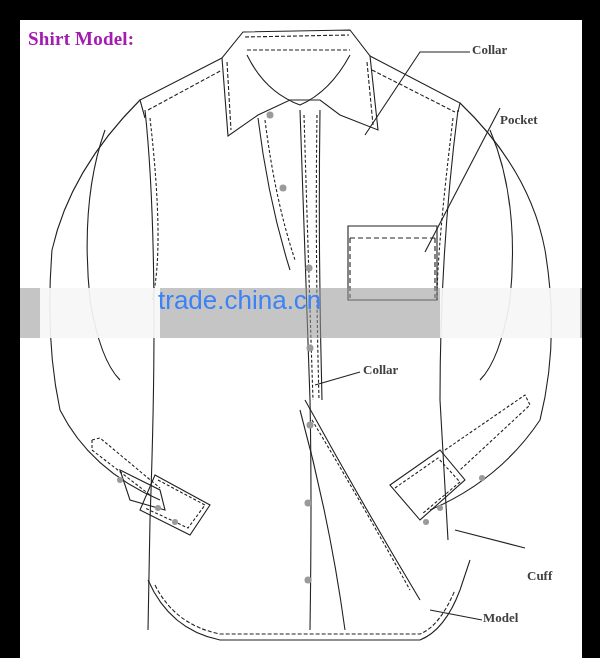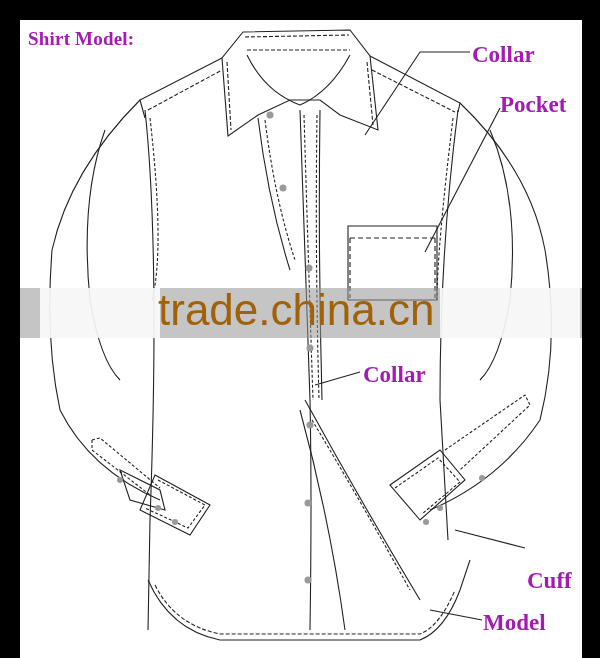--- a/index.html
+++ b/index.html
@@ -1,23 +1,23 @@
 <!DOCTYPE html>
 <html><head>
 <meta charset="utf-8">
 <style>
   html, body { margin: 0; padding: 0; background: #000; }
   body { width: 600px; height: 658px; overflow: hidden; position: relative; font-family: "Liberation Serif", "DejaVu Serif", serif; }
   .frame { position: absolute; left: 20px; top: 20px; width: 562px; height: 638px; background: #fff; overflow: hidden; }
   .title { position: absolute; left: 8px; top: 8px; font-size: 19px; color: #a21caf; font-weight: 700; letter-spacing: 0.2px; }
-  .label { position: absolute; font-size: 23px; color: #a21caf; font-weight: 700; }
+  .label { position: absolute; font-size: 13px; color: #404040; font-weight: 700; }
   svg.drawing { position: absolute; left: 0; top: 0; }
   .wm-band { position: absolute; left: -20px; top: 268px; width: 600px; height: 50px; background: rgba(150,150,150,0.55); }
   .wm-band .wm-white { position: absolute; background: rgba(255,255,255,0.85); top: 0; height: 50px; }
-  .wm-text { position: absolute; left: 138px; top: 265px; font-family: "Liberation Sans", "DejaVu Sans", sans-serif; font-size: 44px; color: #a16207; letter-spacing: 0px; }
+  .wm-text { position: absolute; left: 138px; top: 265px; font-family: "Liberation Sans", "DejaVu Sans", sans-serif; font-size: 26px; color: #3b82f6; letter-spacing: 0px; }
 </style>
 </head>
 <body>
 
 <div class="frame">
 
   <svg class="drawing" width="562" height="638" viewBox="20 20 562 638" fill="none" stroke="#222" stroke-width="1.1">
 
     <g>
       <path d="M243 32 L350 30 L370 56 L378 130 L340 115 L320 100 L290 100 L258 115 L228 136 L222 58 Z"></path>
@@ -100,17 +100,17 @@
 
   <div class="wm-band">
     <div class="wm-white" style="left:40px;width:120px;"></div>
     <div class="wm-white" style="left:440px;width:140px;"></div>
   </div>
   <div class="wm-text">trade.china.cn</div>
 
   <div class="title">Shirt Model:</div>
 
   <div class="label" style="left:452px; top:22px;">Collar</div>
-  <div class="label" style="left:480px; top:72px;">Pocket</div>
+  <div class="label" style="left:480px; top:92px;">Pocket</div>
   <div class="label" style="left:343px; top:342px;">Collar</div>
   <div class="label" style="left:507px; top:548px;">Cuff</div>
   <div class="label" style="left:463px; top:590px;">Model</div>
 </div>
 
 </body></html>

